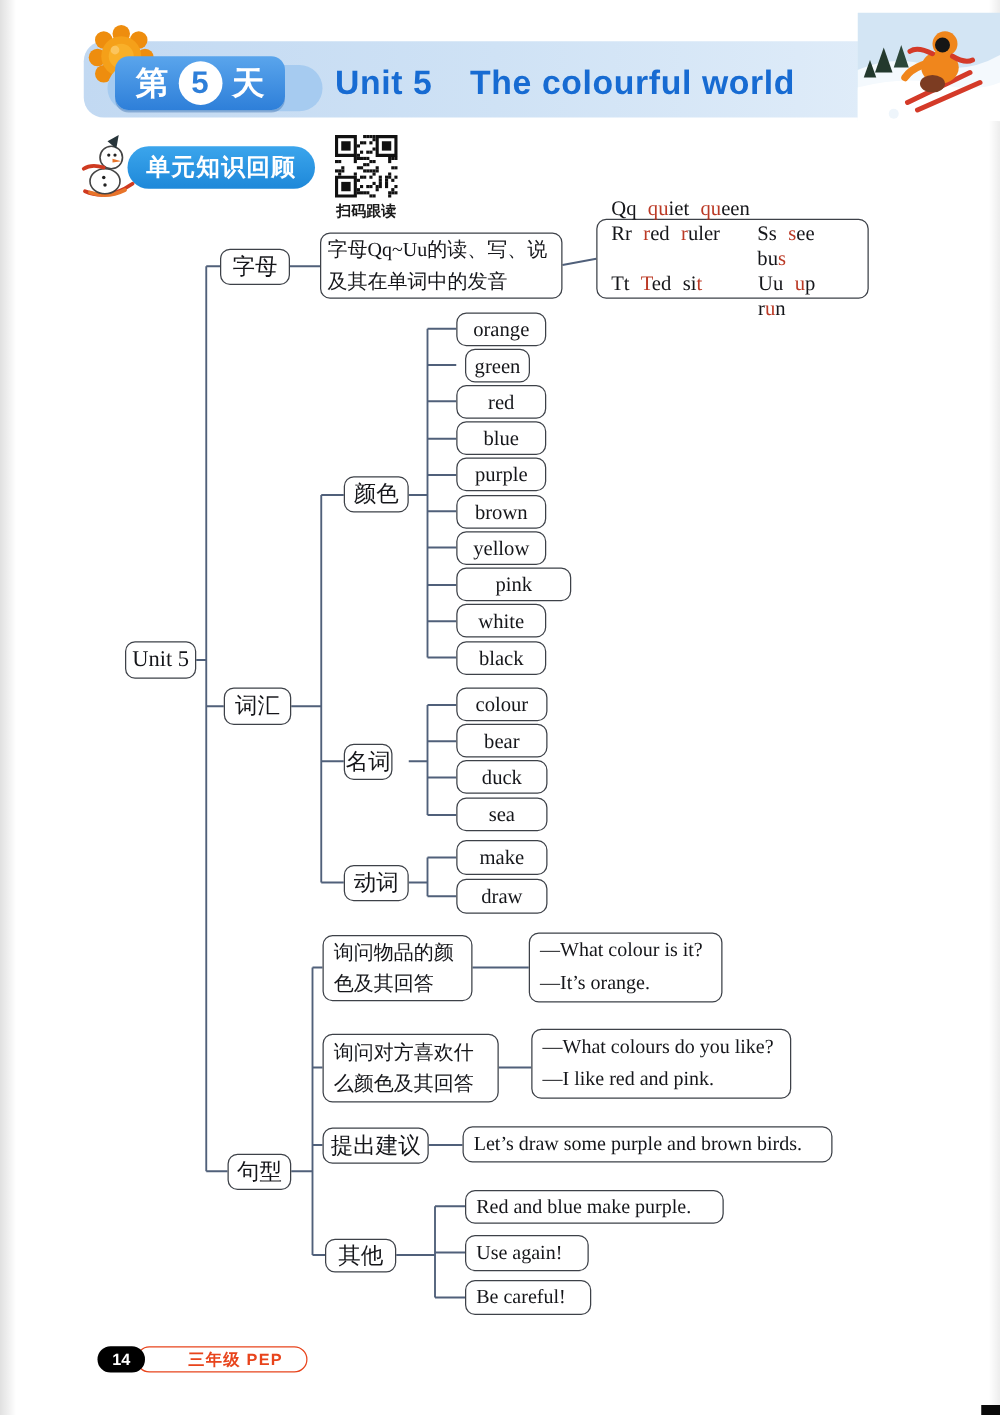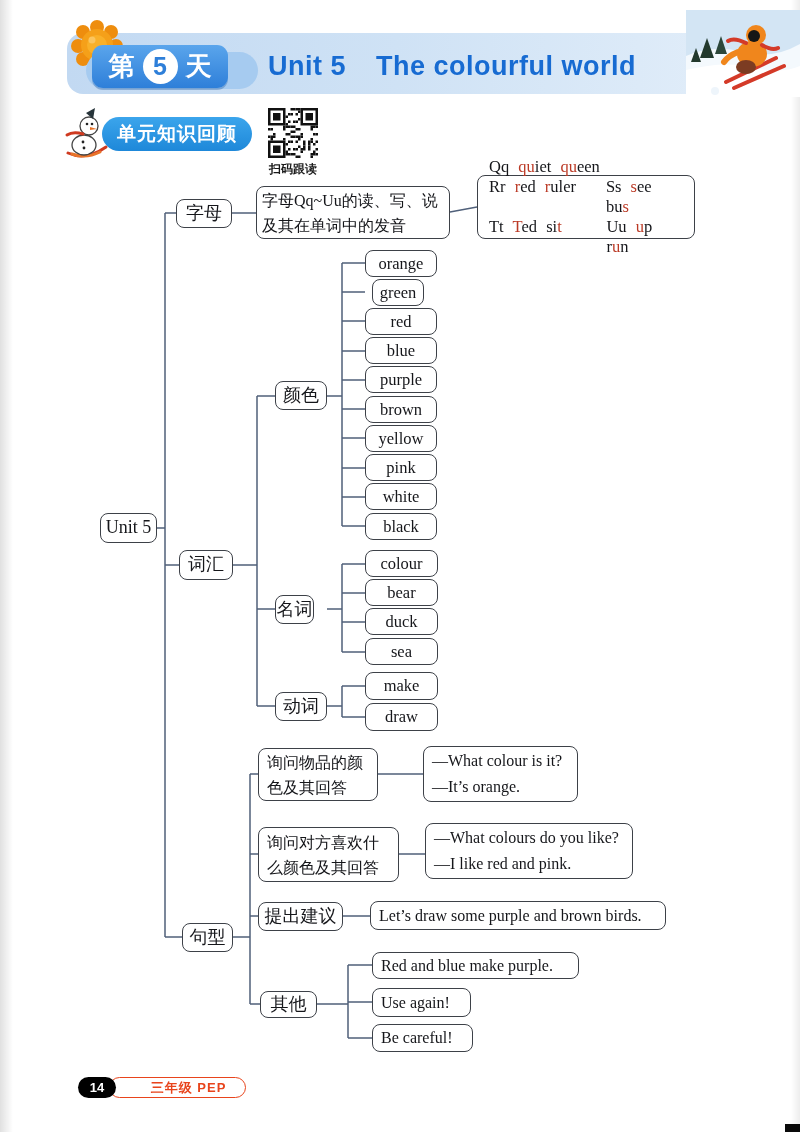--- a/index.html
+++ b/index.html
@@ -273,21 +273,21 @@
   <div class="box lbl" style="left:179px;top:550px;width:54px;height:30px;">词汇</div>
   <div class="box lbl" style="left:275px;top:381px;width:52px;height:29px;">颜色</div>
 
   <div class="box leaf" style="left:365px;top:250px;width:72px;height:27px;">orange</div>
   <div class="box leaf" style="left:372px;top:279px;width:52px;height:27px;">green</div>
   <div class="box leaf" style="left:365px;top:308px;width:72px;height:27px;">red</div>
   <div class="box leaf" style="left:365px;top:337px;width:72px;height:27px;">blue</div>
   <div class="box leaf" style="left:365px;top:366px;width:72px;height:27px;">purple</div>
   <div class="box leaf" style="left:365px;top:396px;width:72px;height:27px;">brown</div>
   <div class="box leaf" style="left:365px;top:425px;width:72px;height:27px;">yellow</div>
-  <div class="box leaf" style="left:365px;top:454px;width:72px;height:27px;">pink</div>
+  <div class="box leaf" style="left:365px;top:454px;width:92px;height:27px;">pink</div>
   <div class="box leaf" style="left:365px;top:483px;width:72px;height:27px;">white</div>
   <div class="box leaf" style="left:365px;top:513px;width:72px;height:27px;">black</div>
 
   <div class="box lbl" style="left:275px;top:595px;width:39px;height:29px;">名词</div>
   <div class="box leaf" style="left:365px;top:550px;width:73px;height:27px;">colour</div>
   <div class="box leaf" style="left:365px;top:579px;width:73px;height:27px;">bear</div>
   <div class="box leaf" style="left:365px;top:608px;width:73px;height:27px;">duck</div>
   <div class="box leaf" style="left:365px;top:638px;width:73px;height:27px;">sea</div>
 
   <div class="box lbl" style="left:275px;top:692px;width:52px;height:29px;">动词</div>

